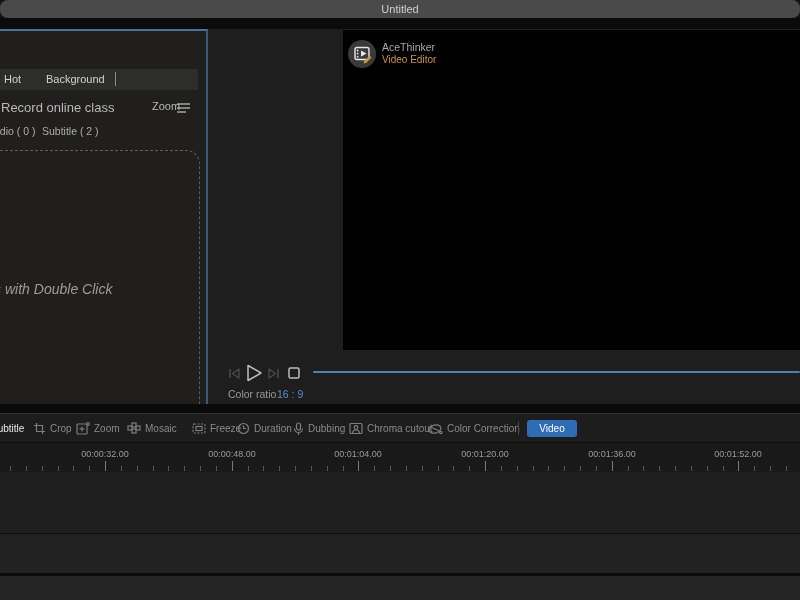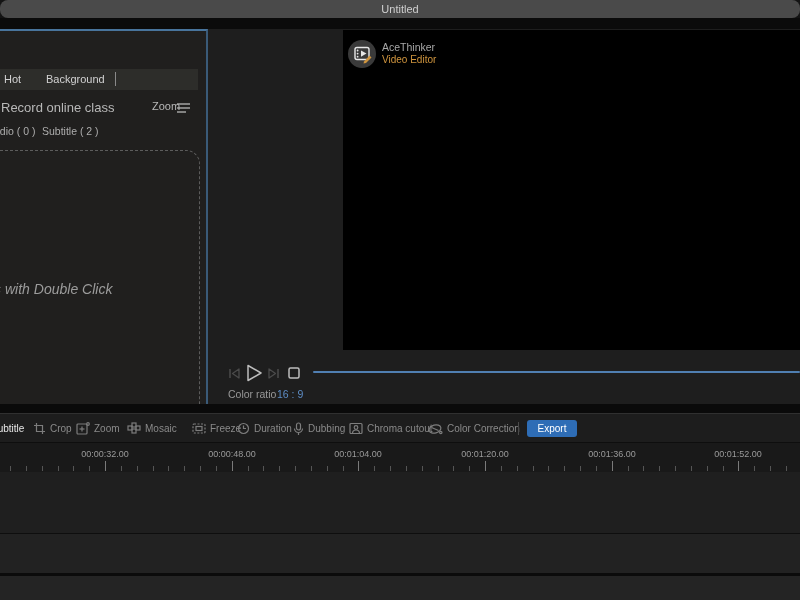--- a/index.html
+++ b/index.html
@@ -231,21 +231,21 @@
     <span>
         <svg width="15" height="13" viewBox="0 0 15 13" stroke="#7d7d7d" fill="none" stroke-width="1.2">
       <ellipse cx="7" cy="7" rx="6" ry="4" transform="rotate(-15 7 7)"></ellipse>
           <path d="M3.5 5.5 L10.5 8.5"></path>
           <circle cx="12.8" cy="10.5" r="1.2"></circle>
         </svg>
       </span>
     <span>Color Correction</span>
   </div>
   <span class="abs" id="tool-sep"></span>
-  <button class="abs" id="export-btn">Export</button>
+  <button class="abs" id="export-btn">Video</button>
 </div>
 
 <div class="abs" id="ruler">
   <span class="ruler-label" style="left:105px">00:00:32.00</span>
   <span class="ruler-label" style="left:232px">00:00:48.00</span>
   <span class="ruler-label" style="left:358px">00:01:04.00</span>
   <span class="ruler-label" style="left:485px">00:01:20.00</span>
   <span class="ruler-label" style="left:612px">00:01:36.00</span>
   <span class="ruler-label" style="left:738px">00:01:52.00</span>
   <div id="ruler-ticks">

